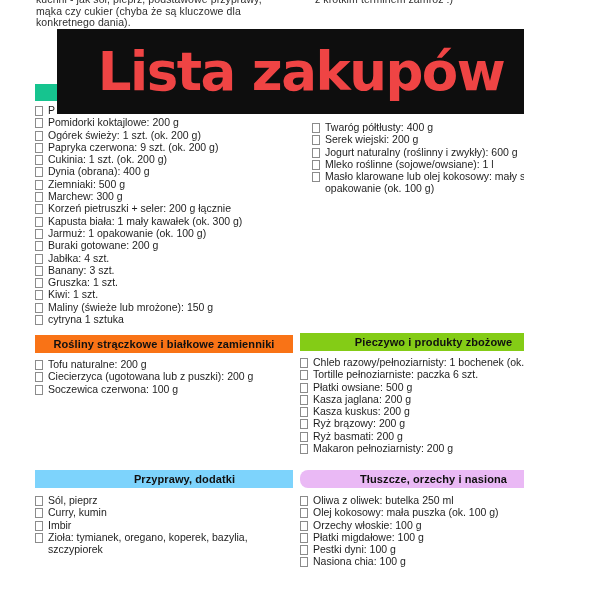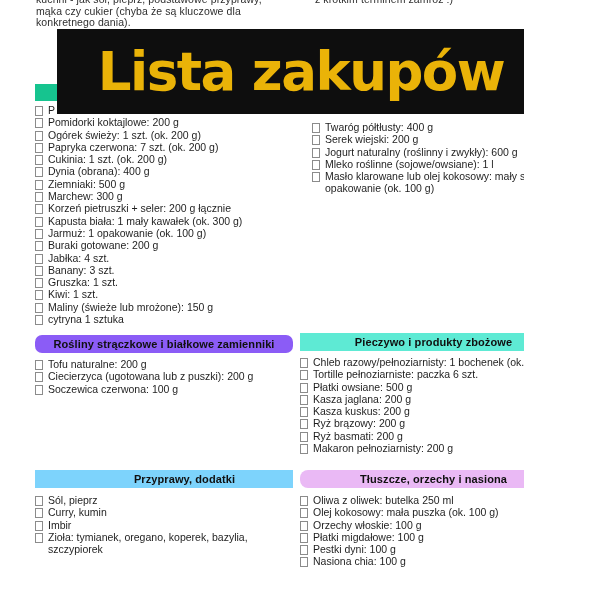--- a/index.html
+++ b/index.html
@@ -106,21 +106,21 @@
           <li>
             <span class="cb"></span>
             <span class="txt">Pomidorki koktajlowe: 200 g</span>
           </li>
           <li>
             <span class="cb"></span>
             <span class="txt">Ogórek świeży: 1 szt. (ok. 200 g)</span>
           </li>
           <li>
             <span class="cb"></span>
-            <span class="txt">Papryka czerwona: 7 szt. (ok. 200 g)</span>
+            <span class="txt">Papryka czerwona: 9 szt. (ok. 200 g)</span>
           </li>
           <li>
             <span class="cb"></span>
             <span class="txt">Cukinia: 1 szt. (ok. 200 g)</span>
           </li>
           <li>
             <span class="cb"></span>
             <span class="txt">Dynia (obrana): 400 g</span>
           </li>
           <li>
@@ -167,21 +167,21 @@
             <span class="cb"></span>
             <span class="txt">Maliny (świeże lub mrożone): 150 g</span>
           </li>
           <li>
             <span class="cb"></span>
             <span class="txt">cytryna 1 sztuka</span>
           </li>
         </ul>
       </section>
       <section class="sec sec-left-1">
-        <div class="hdr" style="background: #8b5cf6; border-radius: 7px;">
+        <div class="hdr" style="background: #f97316;">
           <span>Rośliny strączkowe i białkowe zamienniki</span>
         </div>
         <ul class="items">
           <li>
             <span class="cb"></span>
             <span class="txt">Tofu naturalne: 200 g</span>
           </li>
           <li>
             <span class="cb"></span>
             <span class="txt">Ciecierzyca (ugotowana lub z puszki): 200 g</span>
@@ -236,21 +236,21 @@
             <span class="cb"></span>
             <span class="txt">Mleko roślinne (sojowe/owsiane): 1 l</span>
           </li>
           <li>
             <span class="cb"></span>
             <span class="txt">Masło klarowane lub olej kokosowy: mały słoiczek / opakowanie (ok. 100 g)</span>
           </li>
         </ul>
       </section>
       <section class="sec sec-right-1">
-        <div class="hdr" style="background: #5eead4;">
+        <div class="hdr" style="background: #84cc16;">
           <span>Pieczywo i produkty zbożowe</span>
         </div>
         <ul class="items">
           <li>
             <span class="cb"></span>
             <span class="txt">Chleb razowy/pełnoziarnisty: 1 bochenek (ok. 500 g)</span>
           </li>
           <li>
             <span class="cb"></span>
             <span class="txt">Tortille pełnoziarniste: paczka 6 szt.</span>
@@ -308,16 +308,16 @@
           </li>
           <li>
             <span class="cb"></span>
             <span class="txt">Nasiona chia: 100 g</span>
           </li>
         </ul>
       </section>
     </div>
 
   <div class="banner" style="background: rgb(14, 14, 14);">
-    <span style="color: #eab308;">Lista zakupów</span>
+    <span style="color: #ef4444;">Lista zakupów</span>
   </div>
 
 </div>
 
 </body></html>

